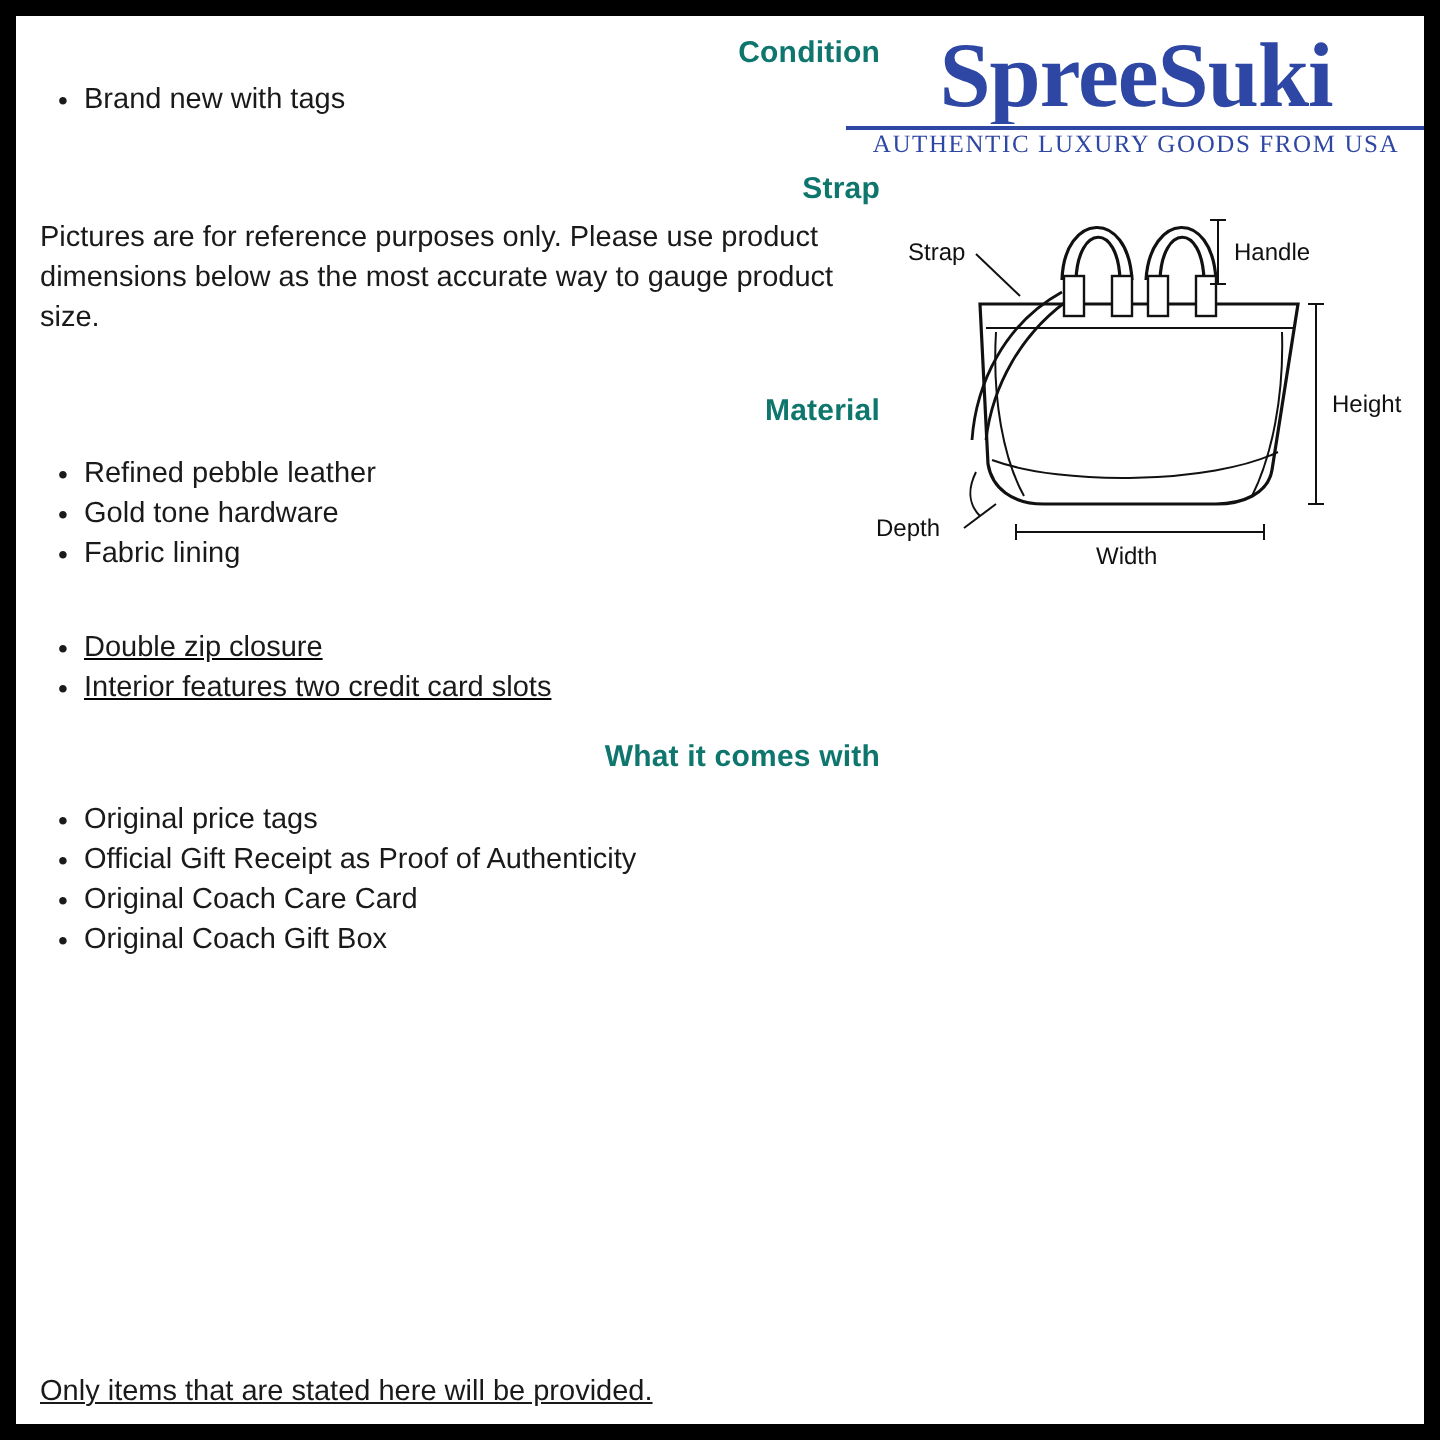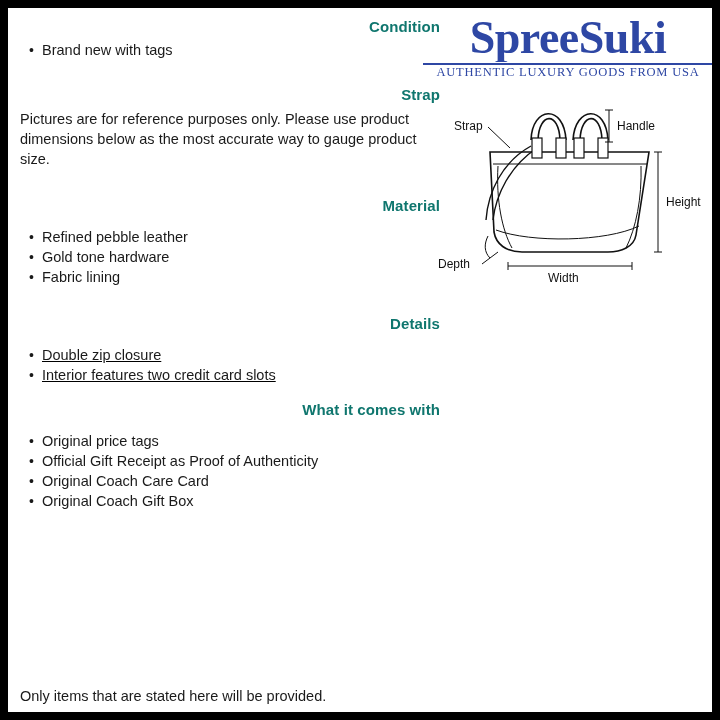--- a/index.html
+++ b/index.html
@@ -64,20 +64,21 @@
     color: #1a1a1a;
     line-height: 20px;
     margin: 6px 0 0 0;
   }
   .footer-note {
     position: absolute;
     left: 12px;
     top: 680px;
     font-size: 14.5px;
     color: #1a1a1a;
+    text-decoration: underline;
   }
 
   
   .logo {
     position: absolute;
     left: 415px;
     top: 6px;
     width: 290px;
     text-align: center;
   }
@@ -198,21 +199,20 @@
     <div class="section-block" style="margin-top:28px;">
       <h2 class="section">Material</h2>
       <ul class="bullets" style="margin-top:14px;">
         <li>Refined pebble leather</li>
         <li>Gold tone hardware</li>
         <li>Fabric lining</li>
       </ul>
     </div>
 
     <div class="section-block" style="margin-top:28px;">
-      <h2 class="section">Details</h2>
       <ul class="bullets" style="margin-top:14px;text-decoration:underline;">
         <li>Double zip closure</li>
         <li>Interior features two credit card slots</li>
       </ul>
     </div>
 
     <div class="section-block" style="margin-top:16px;">
       <h2 class="section">What it comes with</h2>
       <ul class="bullets" style="margin-top:14px;">
         <li>Original price tags</li>

